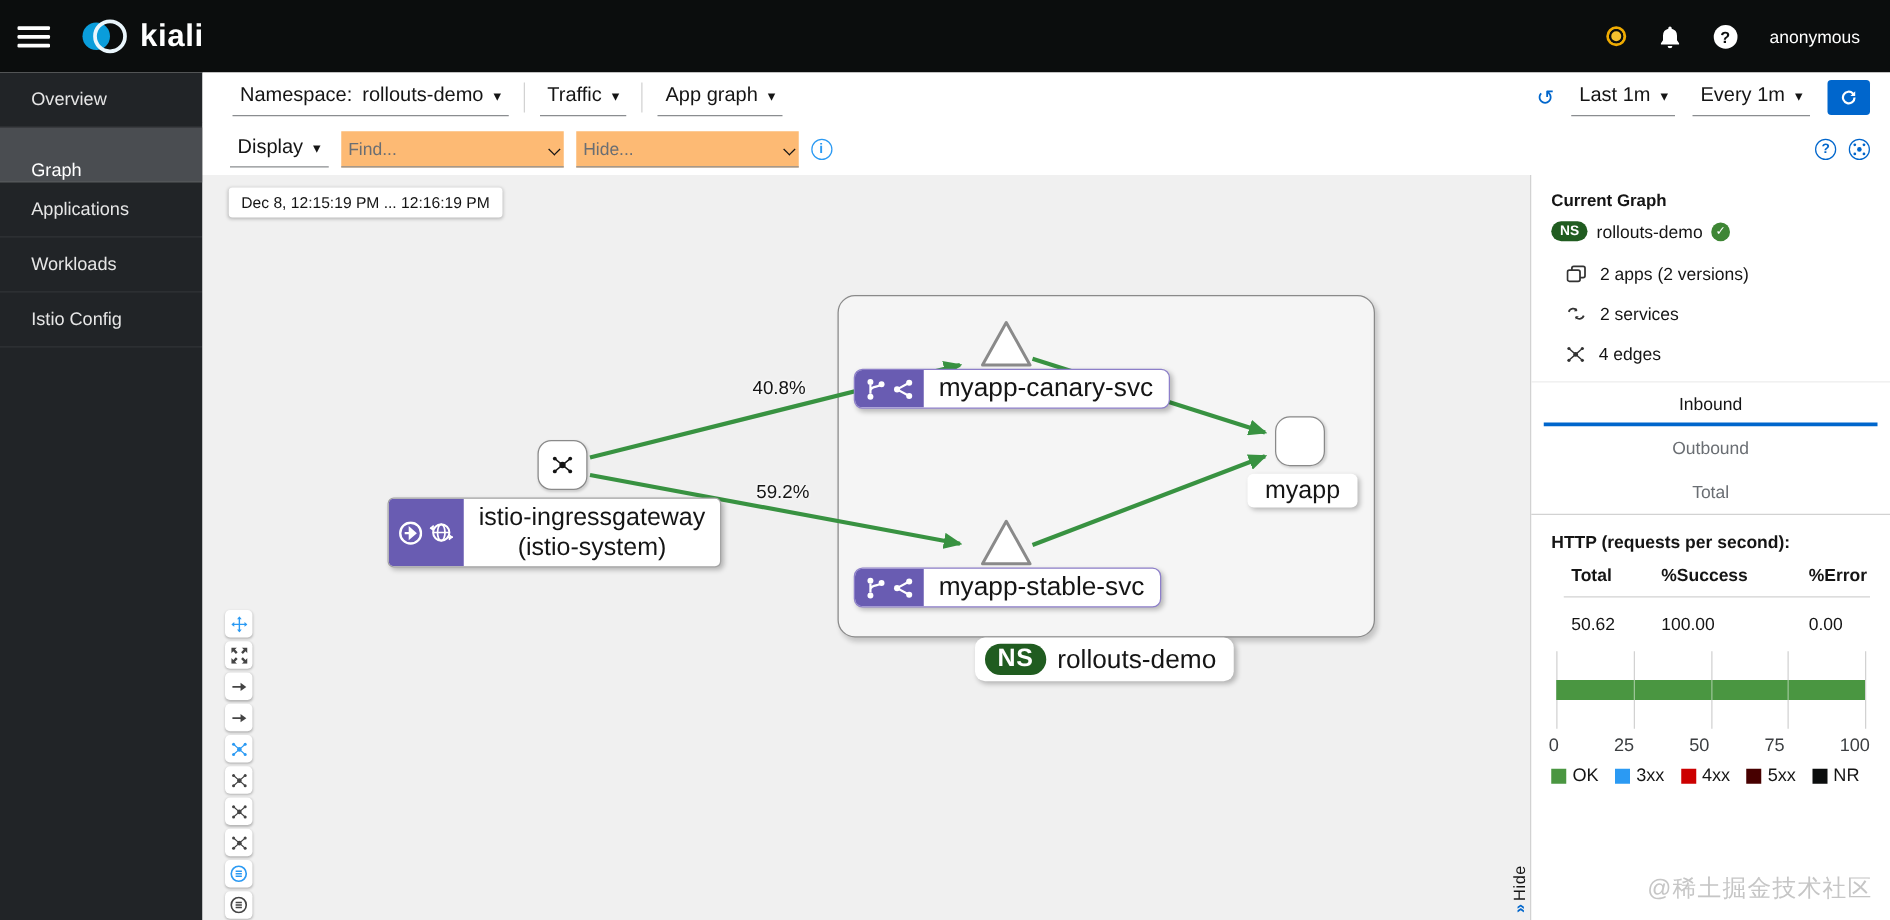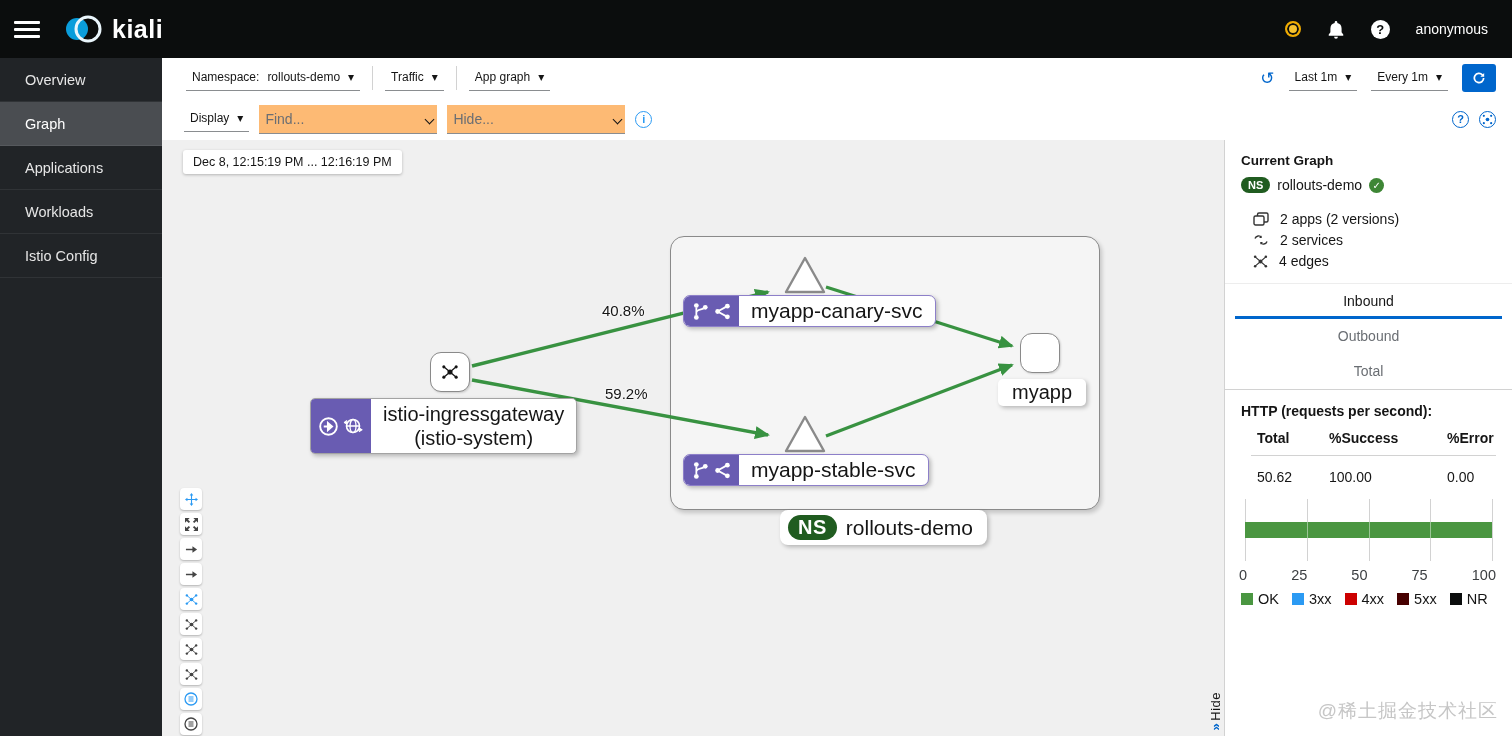--- a/index.html
+++ b/index.html
@@ -13,28 +13,28 @@
   .brand-name { color:#fff; font-size:25px; font-weight:bold; letter-spacing:.5px; }
   .mast-right { margin-left:auto; display:flex; align-items:center; gap:26px; }
   .mast-user { color:#fff; font-size:14px; }
   .ring-icon { width:16px; height:16px; border-radius:50%; border:2px solid #f0ab00; background:#f5c12e; box-shadow: inset 0 0 0 2px #0b0d0d; }
   .circle-q { width:19px; height:19px; border-radius:50%; background:#fff; color:#0b0d0d; font-size:13px; font-weight:bold; display:flex; align-items:center; justify-content:center; }
 
   
   .layout { display:flex; height:678px; }
   .sidebar { width:162px; background:#212427; flex-shrink:0; }
   .nav-item { height:44px; display:flex; align-items:center; padding-left:25px; color:#e6e6e6; font-size:14.5px; border-bottom:1px solid rgba(255,255,255,.07); cursor:pointer; }
-  .nav-item.active { background:#4a4d51; color:#fff; }
+  .nav-item.active { background:#4a4d51; color:#fff;align-items:flex-end; }
   .main { flex:1; display:flex; flex-direction:column; }
 
   
   .tb { display:flex; align-items:center; background:#fff; }
   .tb1 { height:40px; padding:0 16px 0 24px; }
   .tb2 { height:42px; padding:0 16px 0 22px; }
-  .ctl { display:flex; align-items:center; gap:8px; font-size:12px; color:#151515; border-bottom:1px solid #8a8d90; padding:4px 6px 6px 6px; cursor:pointer; white-space:nowrap; }
+  .ctl { display:flex; align-items:center; gap:8px; font-size:16px; color:#151515; border-bottom:1px solid #8a8d90; padding:4px 6px 6px 6px; cursor:pointer; white-space:nowrap; }
   .caret::after { content:"▾"; font-size:12px; color:#151515; }
   .vsep { width:1px; height:24px; background:#d2d2d2; margin:0 12px; }
   .tb-right { margin-left:auto; display:flex; align-items:center; gap:14px; }
   .hist-icon { color:#0066cc; font-size:17px; cursor:pointer; }
   .refresh-btn { width:34px; height:28px; background:#0066cc; border:none; border-radius:3px; display:flex; align-items:center; justify-content:center; cursor:pointer; }
   .finput { border:none; border-bottom:1px solid #8a8d90; width:178px; font-size:14px; padding:6px 18px 6px 6px; color:#151515; outline:none; background:#fdba74; }
   .finput::placeholder { color:#6a6e73; }
   .input-wrap { position:relative; margin-left:10px; }
   .vchev { position:absolute; right:4px; top:11px; width:7px; height:7px; border-right:1.6px solid #151515; border-bottom:1.6px solid #151515; transform:rotate(45deg); pointer-events:none; }
   .circle-i { width:17px; height:17px; border-radius:50%; border:1.6px solid #2b9af3; color:#2b9af3; font-size:11px; font-weight:bold; display:flex; align-items:center; justify-content:center; margin-left:10px; cursor:pointer; }
@@ -74,21 +74,21 @@
 
   .hide-toggle { position:absolute; right:1px; bottom:6px; writing-mode:vertical-rl; transform:rotate(180deg); font-size:13px; color:#151515; cursor:pointer; letter-spacing:.5px; }
   .hide-toggle::before { content:"»"; color:#0066cc; font-weight:bold; margin-bottom:2px; }
 
   
   .side-panel { width:288px; background:#fff; border-left:1px solid #d2d2d2; padding:13px 16px 0 16px; flex-shrink:0; font-size:14px; color:#151515; }
   .sp-title { font-weight:bold; font-size:13.5px; margin-bottom:9px; }
   .sp-ns-row { display:flex; align-items:center; gap:7px; }
   .ns-pill-sm { background:#205c20; color:#fff; font-weight:bold; font-size:11px; border-radius:9px; padding:2px 7px; }
   .check-icon { width:15px; height:15px; background:#3e8635; border-radius:50%; color:#fff; font-size:10px; display:flex; align-items:center; justify-content:center; }
-  .sp-stats { margin:18px 0 14px 12px; display:flex; flex-direction:column; gap:5px; }
+  .sp-stats { margin:18px 0 14px 12px; display:flex; flex-direction:column; gap:16px; }
   .sp-stat { display:flex; align-items:center; gap:11px; color:#151515; }
   .sp-stat svg { color:#333; flex-shrink:0; }
   .tabs { display:flex; border-top:1px solid #ededed; border-bottom:1px solid #d2d2d2; margin:4px -16px 0 -16px; padding:0 10px;flex-direction:column; }
   .tab { flex:1; text-align:center; padding:9px 0 7px; color:#6a6e73; cursor:pointer; border-bottom:3px solid transparent; }
   .tab.active { color:#151515; border-bottom-color:#0066cc; }
   .http-title { font-weight:bold; margin:13px 0 11px; }
   .mtable { display:grid; grid-template-columns:72px 118px 1fr; padding-left:16px; }
   .mtable .th { font-weight:bold; padding-bottom:9px; }
   .mtable .divider { grid-column:1/4; border-top:1px solid #d2d2d2; margin:0 0 0 -6px; }
   .mtable .td { padding-top:13px; }

